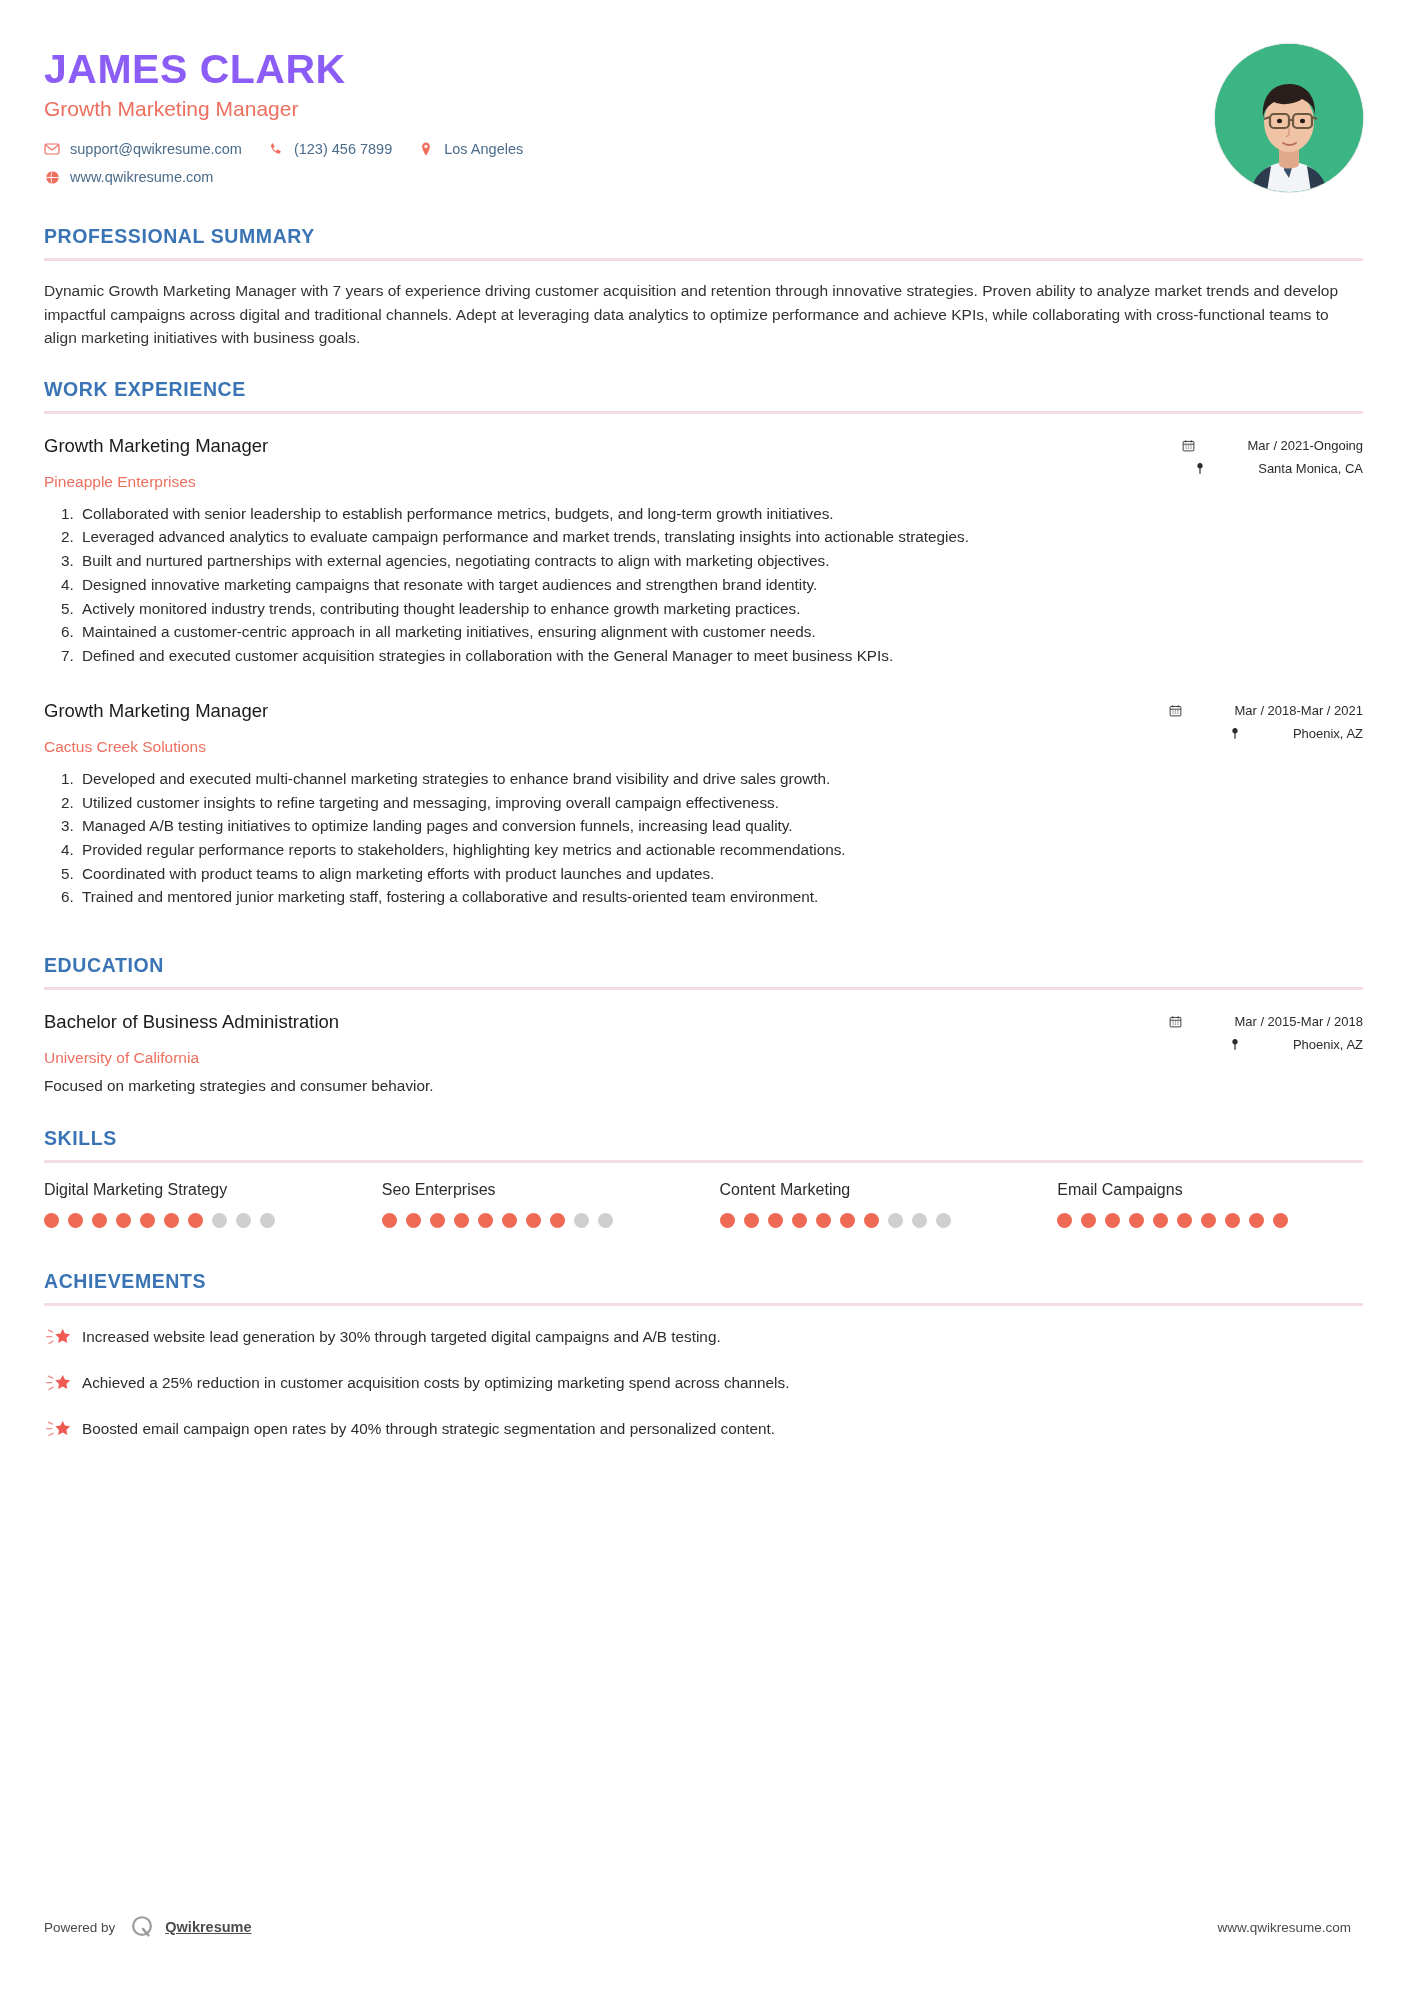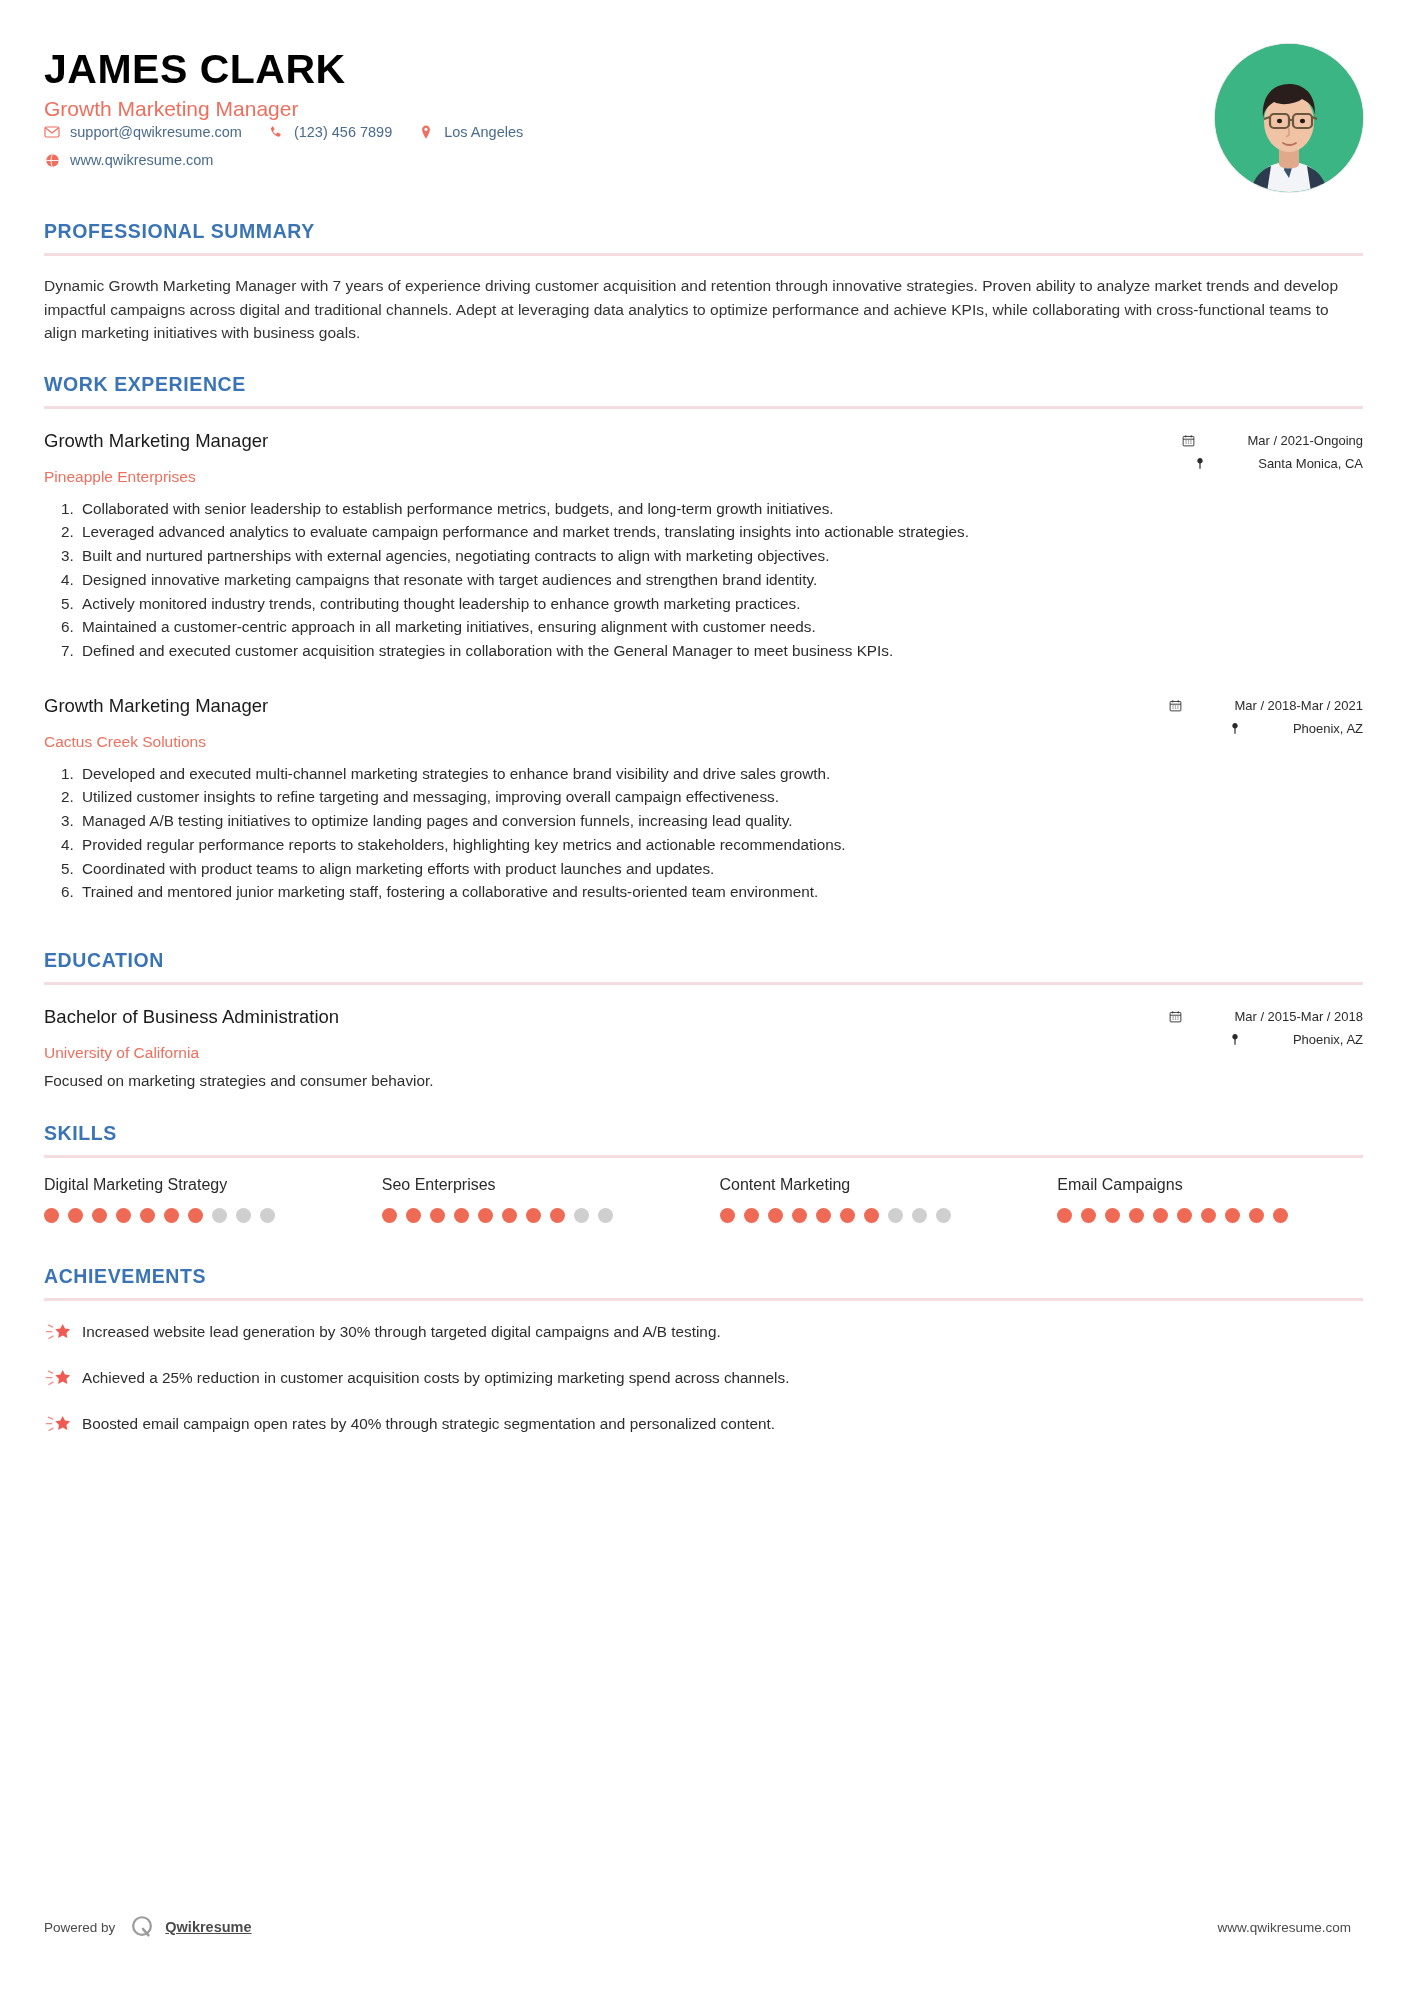--- a/index.html
+++ b/index.html
@@ -13,31 +13,31 @@
     overflow: hidden;
   }
   .page { padding: 0 44px; position: relative; height: 100%; }
 
   
   .header { display: flex; align-items: flex-start; padding-top: 40px; }
   .header-left { flex: 1; padding-top: 8px; }
   .name {
     font-size: 41px;
     font-weight: bold;
-    color: #000000;
+    color: #8b5cf6;
     letter-spacing: 0.5px;
     line-height: 1.05;
   }
   .job-title {
     font-size: 21px;
     color: #ee6f5e;
     margin-top: 6px;
     font-weight: normal;
   }
-  .contact-rows { margin-top: 3px; }
+  .contact-rows { margin-top: 20px; }
   .contact-row { display: flex; align-items: center; margin-bottom: 12px; }
   .contact-item { display: flex; align-items: center; margin-right: 26px; }
   .contact-item .ci-icon {
     width: 16px; height: 16px; margin-right: 10px;
     display: inline-flex; align-items: center; justify-content: center;
     color: #ee6f5e; flex: none;
   }
   .contact-item .ci-text { font-size: 14.5px; color: #4a6b8a; }
 
   .avatar {

